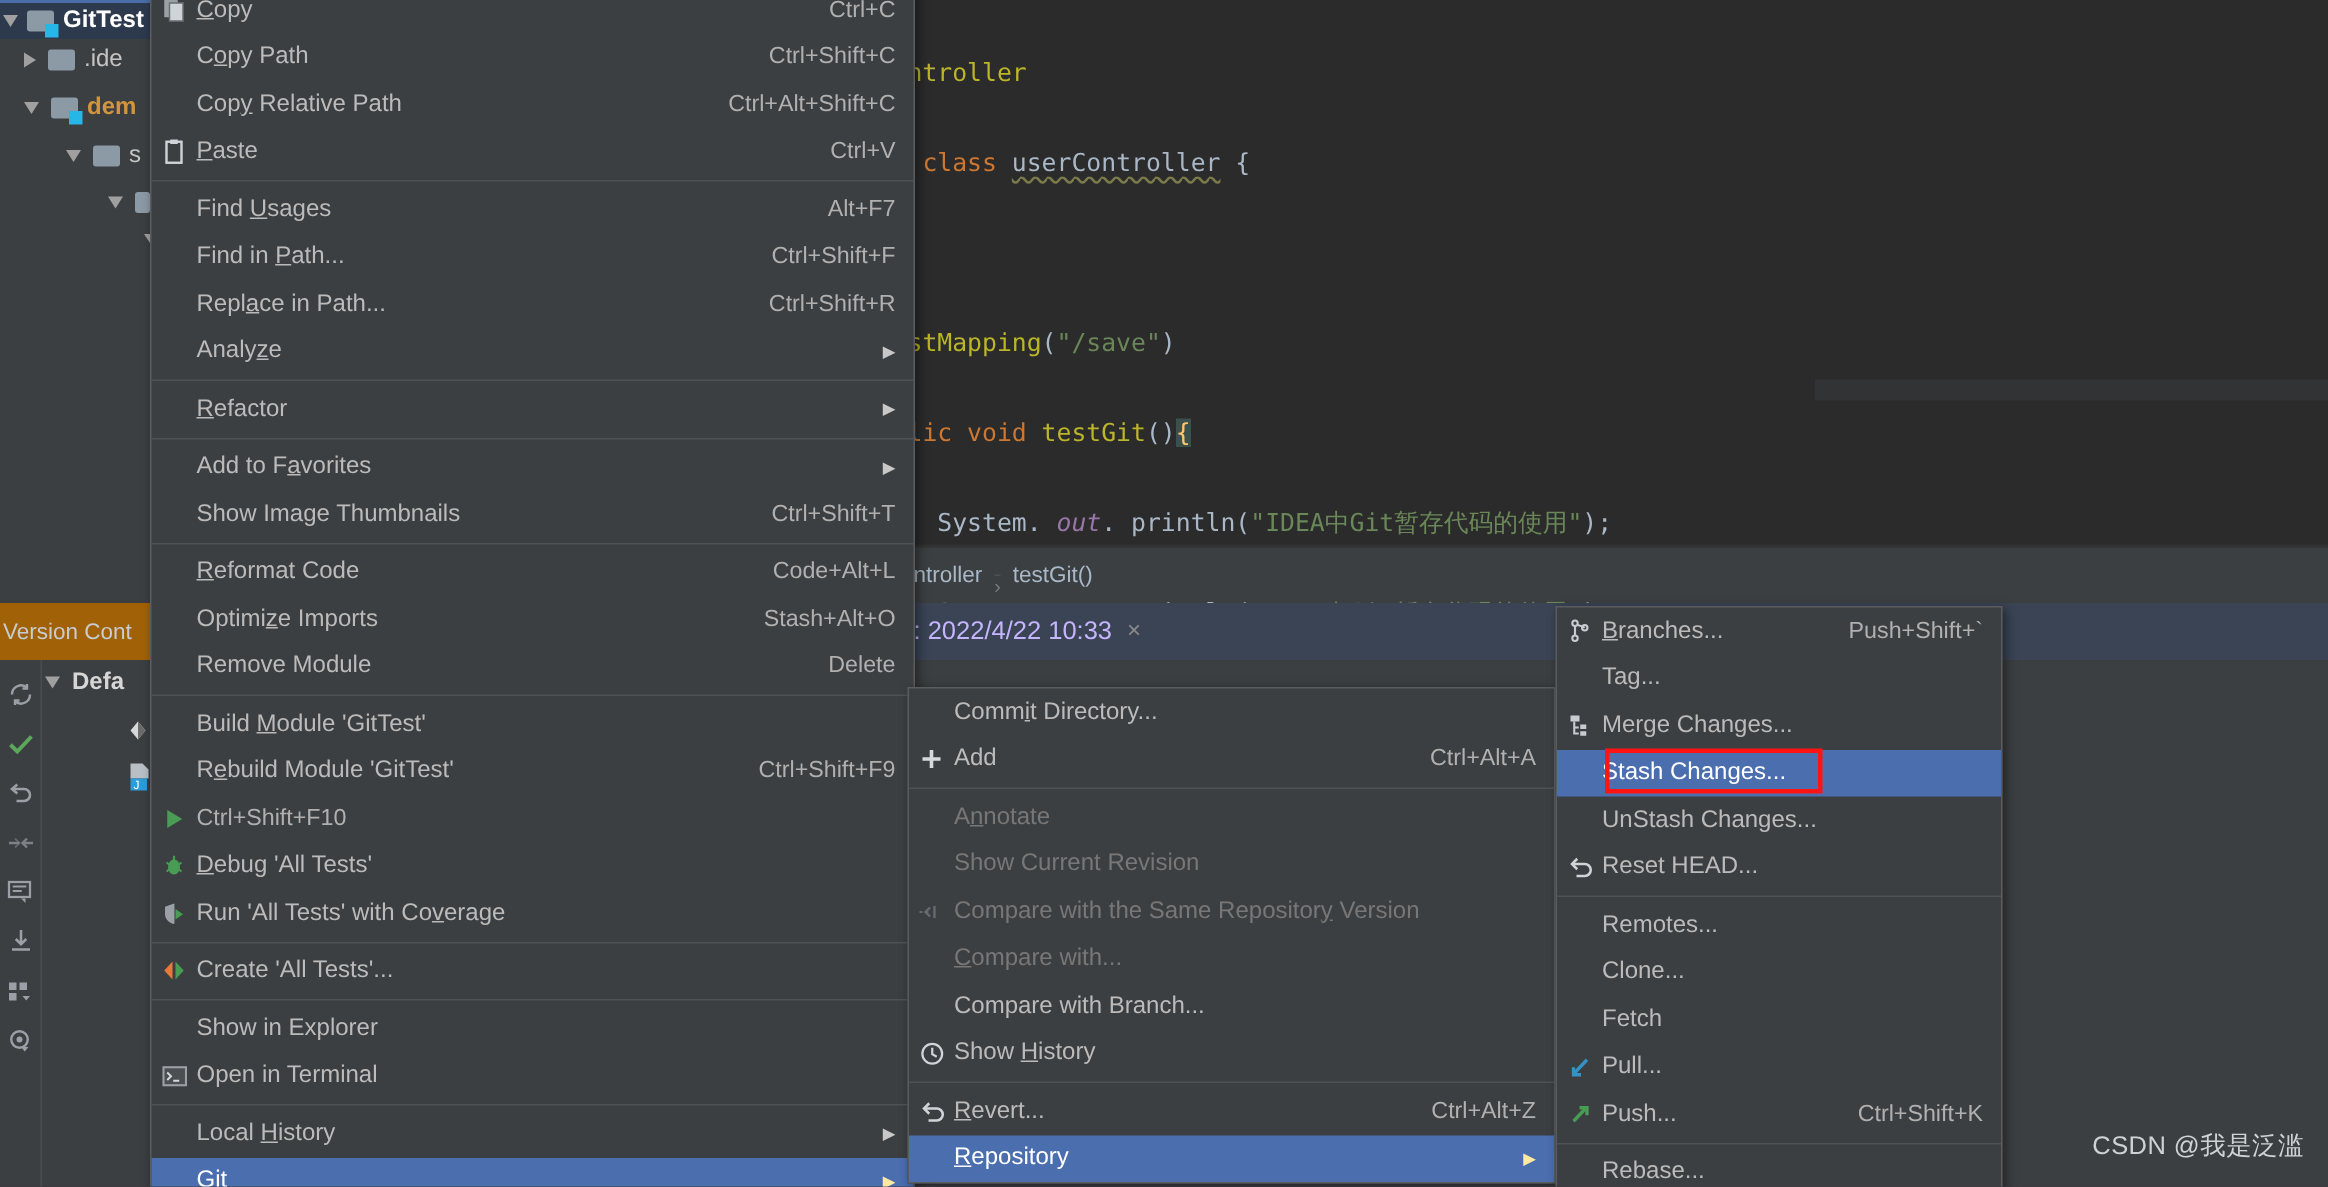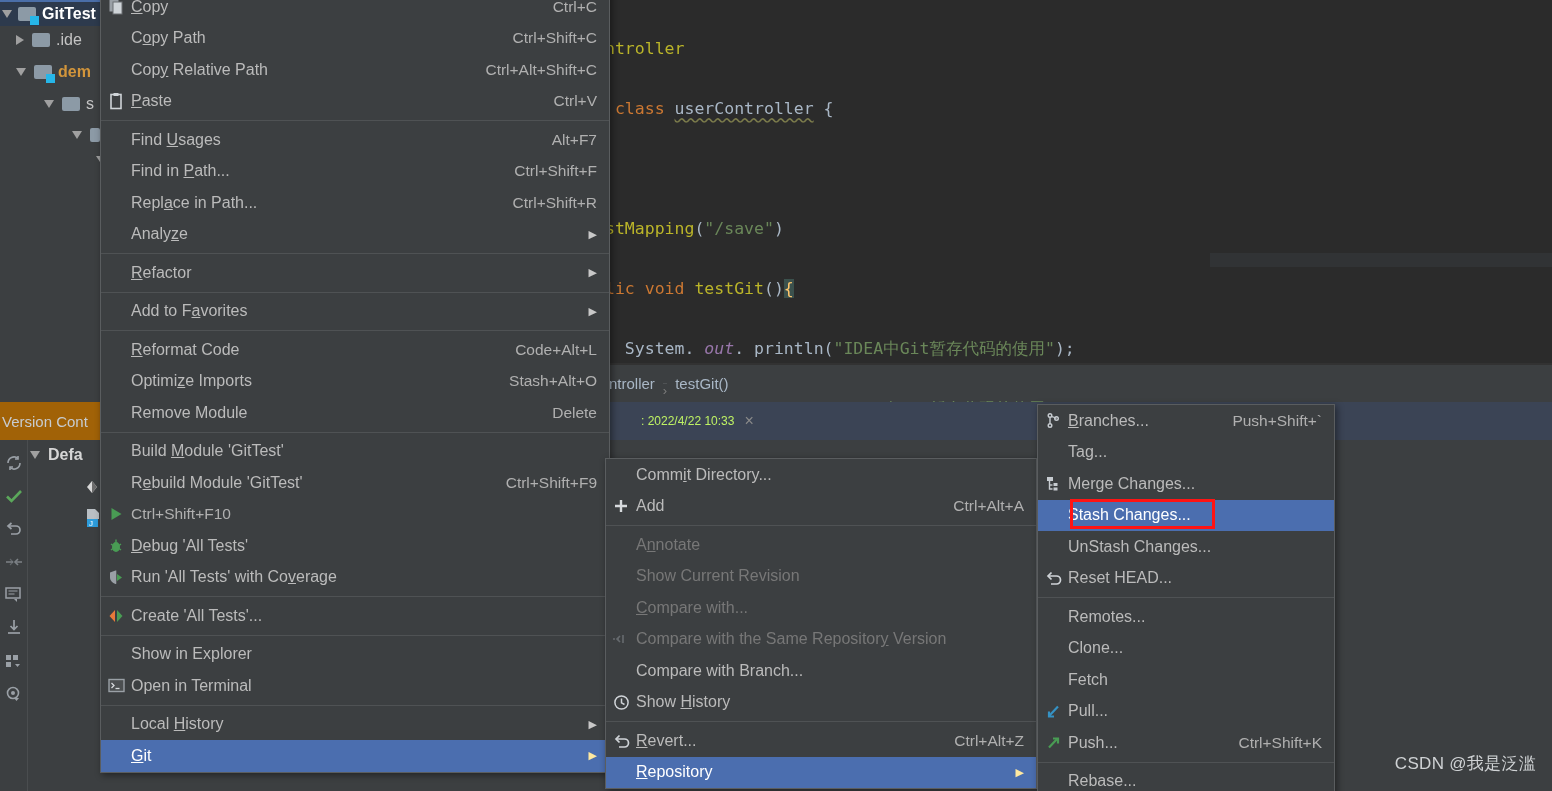--- a/index.html
+++ b/index.html
@@ -16,21 +16,21 @@
   .editor-blank-band{position:absolute;left:605px;top:253px;width:947px;height:14px;background:#313335;}
   .breadcrumb-bar{position:absolute;left:605px;top:365px;width:947px;height:36px;background:#3c3f41;
         display:flex;align-items:center;padding-left:4px;box-sizing:border-box;}
   .breadcrumb-bar .crumb{color:#a9b7c6;font-size:15px;}
   .breadcrumb-bar .sep{color:#7b7b7b;margin:0 8px;font-size:13px;}
   .top-divider{position:absolute;left:605px;top:363px;width:947px;height:2px;background:#323232;}
 
   .vc-tab-strip{position:absolute;left:605px;top:402px;width:947px;height:38px;background:#3c3f41;}
   .vc-tab{position:absolute;left:605px;top:402px;width:730px;height:38px;background:#3b4455;
         display:flex;align-items:center;box-sizing:border-box;padding-left:4px;}
-  .vc-tab .label{color:#bef264;font-size:12px;margin-left:32px;}
+  .vc-tab .label{color:#c4b5fd;font-size:17px;}
   .vc-tab .closeX{color:#8a8a8a;font-size:16px;margin-left:10px;}
   .vc-tab-rest{position:absolute;left:1335px;top:402px;width:217px;height:38px;background:#3b4455;}
   .vc-body{position:absolute;left:605px;top:440px;width:947px;height:351px;background:#3c3f41;}
 
   
   .tree-row{position:absolute;display:flex;align-items:center;white-space:nowrap;}
   .tree-sel{position:absolute;left:0;top:0;width:105px;height:26px;background:#2d3a4d;}
   .tree-sel-line{position:absolute;left:0;top:0;width:105px;height:2px;background:#4a6ea8;}
   .arrow-r{width:0;height:0;border-left:8px solid #a0a0a0;border-top:5px solid transparent;border-bottom:5px solid transparent;}
   .arrow-d{width:0;height:0;border-top:8px solid #a0a0a0;border-left:5px solid transparent;border-right:5px solid transparent;}
@@ -309,20 +309,25 @@
     </div>
 
     <div class="sep"></div>
 
     <div class="mi">
       <span class="ico"></span>
       <span class="txt">Add to F<u>a</u>vorites</span>
       <span class="sub">▶</span>
     </div>
 
+    <div class="mi">
+      <span class="ico"></span>
+      <span class="txt">Show Image Thumbnails</span>
+      <span class="acc">Ctrl+Shift+T</span>
+    </div>
 
     <div class="sep"></div>
 
     <div class="mi">
       <span class="ico"></span>
       <span class="txt"><u>R</u>eformat Code</span>
       <span class="acc">Code+Alt+L</span>
     </div>
 
     <div class="mi">
@@ -456,34 +461,34 @@
       <span class="acc"></span>
     </div>
 
     <div class="mi">
       <span class="ico"></span>
       <span class="txt dim">Show Current Revision</span>
       <span class="acc"></span>
     </div>
 
     <div class="mi">
-      <span class="ico"></span>
-      <span class="txt dim"><u>C</u>ompare with...</span>
-      <span class="acc"></span>
-    </div>
-
-    <div class="mi">
       <span class="ico">
         <svg width="18" height="16" viewBox="0 0 18 16" opacity=".45">
             <path d="M1 8h6" stroke="#9aa0a6" stroke-width="1.4" stroke-dasharray="2 2"></path>
             <path d="M8 5l-3 3 3 3" stroke="#9aa0a6" stroke-width="1.6" fill="none"></path>
             <path d="M11 4v8" stroke="#9aa0a6" stroke-width="1.6"></path>
           </svg>
       </span>
       <span class="txt dim">Compare with the Same Repositor<u>y</u> Version</span>
+      <span class="acc"></span>
+    </div>
+
+    <div class="mi">
+      <span class="ico"></span>
+      <span class="txt dim"><u>C</u>ompare with...</span>
       <span class="acc"></span>
     </div>
 
     <div class="mi">
       <span class="ico"></span>
       <span class="txt">Compare with Branch...</span>
       <span class="acc"></span>
     </div>
 
     <div class="mi">

